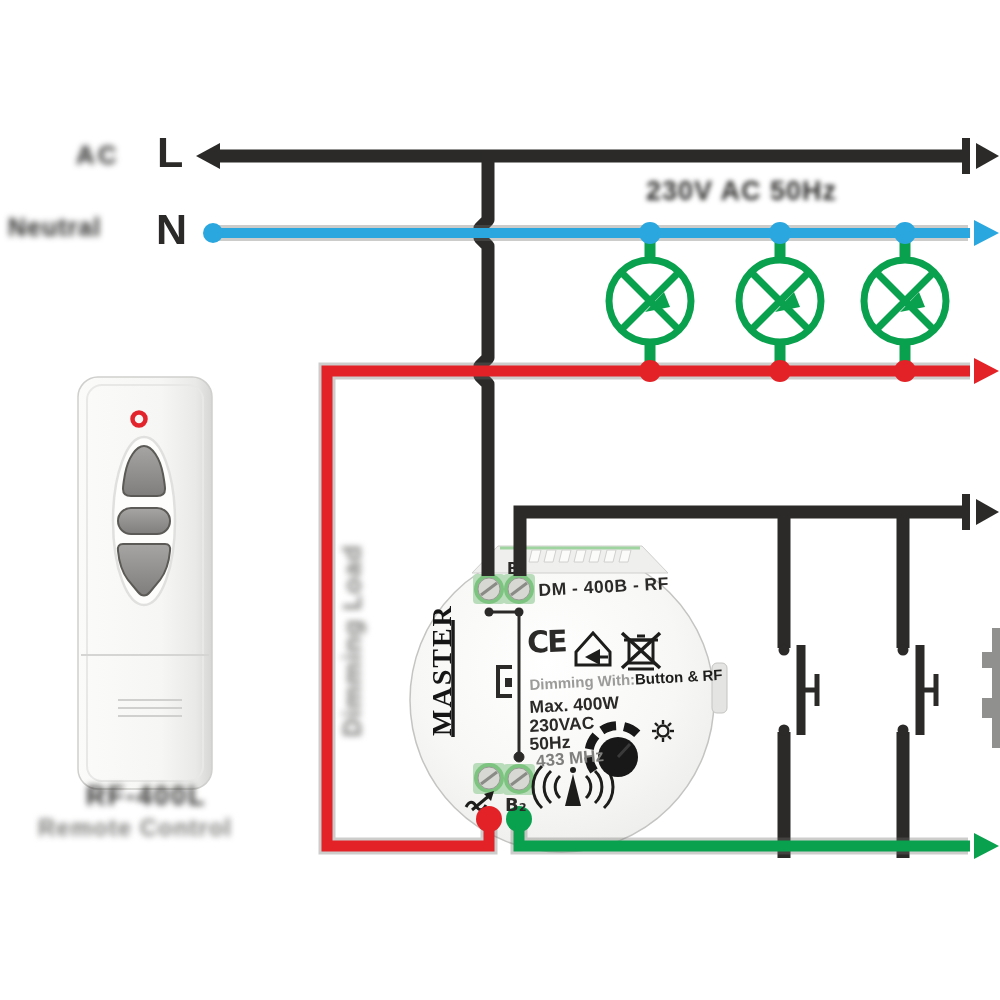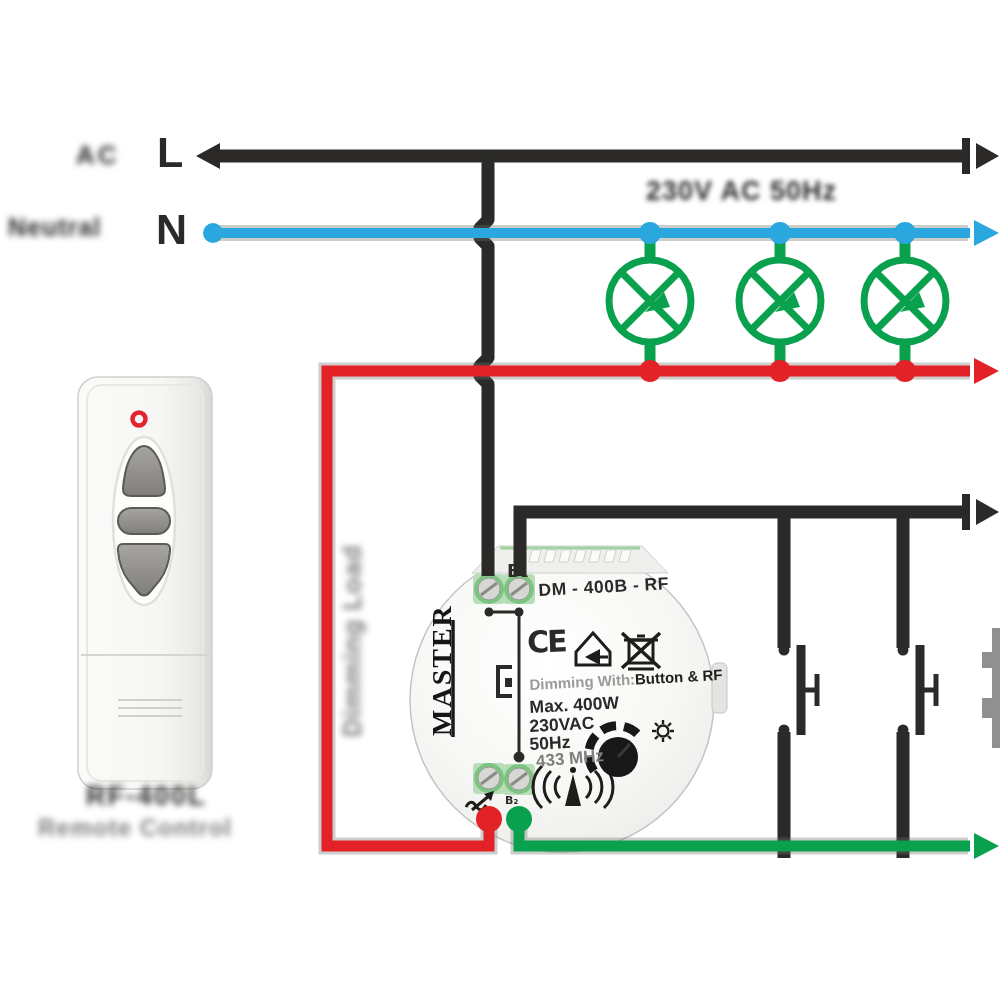--- a/index.html
+++ b/index.html
@@ -274,19 +274,19 @@
 <div class="t b tilt" style="left:538px;top:580px;font-size:17.5px;letter-spacing:0.5px;">DM - 400B - RF</div>
 <div class="t b dejavu" style="left:527px;top:624px;font-size:30px;letter-spacing:-2px;transform:rotate(-2deg);">CE</div>
 
 <div class="t tilt" style="left:529px;top:676px;font-size:15px;"><span style="color:#9b9b99;font-weight:bold;">Dimming With:</span><span style="color:#1d1d1b;font-weight:bold;">Button &amp; RF</span></div>
 <div class="t b tilt" style="left:529px;top:697px;font-size:17.5px;">Max. 400W</div>
 <div class="t b tilt" style="left:529px;top:716px;font-size:17.5px;">230VAC</div>
 <div class="t b tilt" style="left:529px;top:734px;font-size:17.5px;">50Hz</div>
 <div class="t b" style="left:536px;top:749px;font-size:17px;color:#7f7f7d;transform:rotate(-5deg);">433 MHz</div>
 
 <div class="t b" style="left:481px;top:561px;font-size:16px;">L</div>
-<div class="t b dejavu" style="left:507px;top:560px;font-size:18px;">B₁</div>
-<div class="t b dejavu" style="left:505px;top:794px;font-size:11px;">B₂</div>
+<div class="t b dejavu" style="left:507px;top:560px;font-size:15px;">B₁</div>
+<div class="t b dejavu" style="left:505px;top:794px;font-size:18px;">B₂</div>
 
 <div class="t b blur2" style="left:86px;top:781px;font-size:27px;letter-spacing:2px;">RF-400L</div>
 <div class="t b gray blur2" style="left:38px;top:814px;font-size:24px;letter-spacing:1px;">Remote Control</div>
 
 </div>
 
 </body></html>

